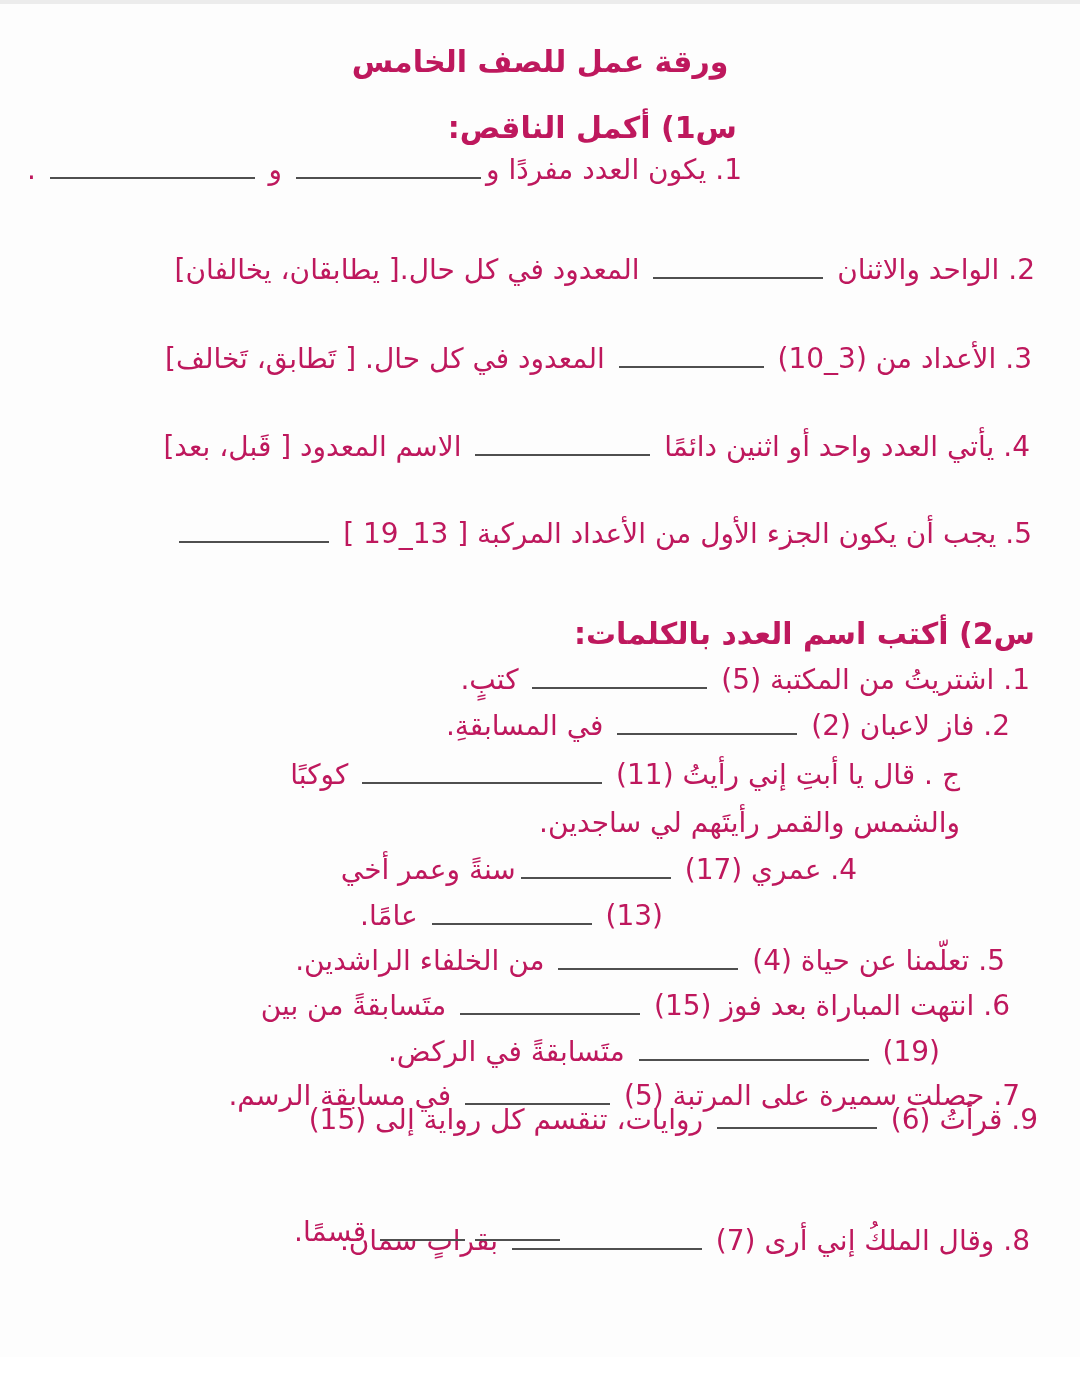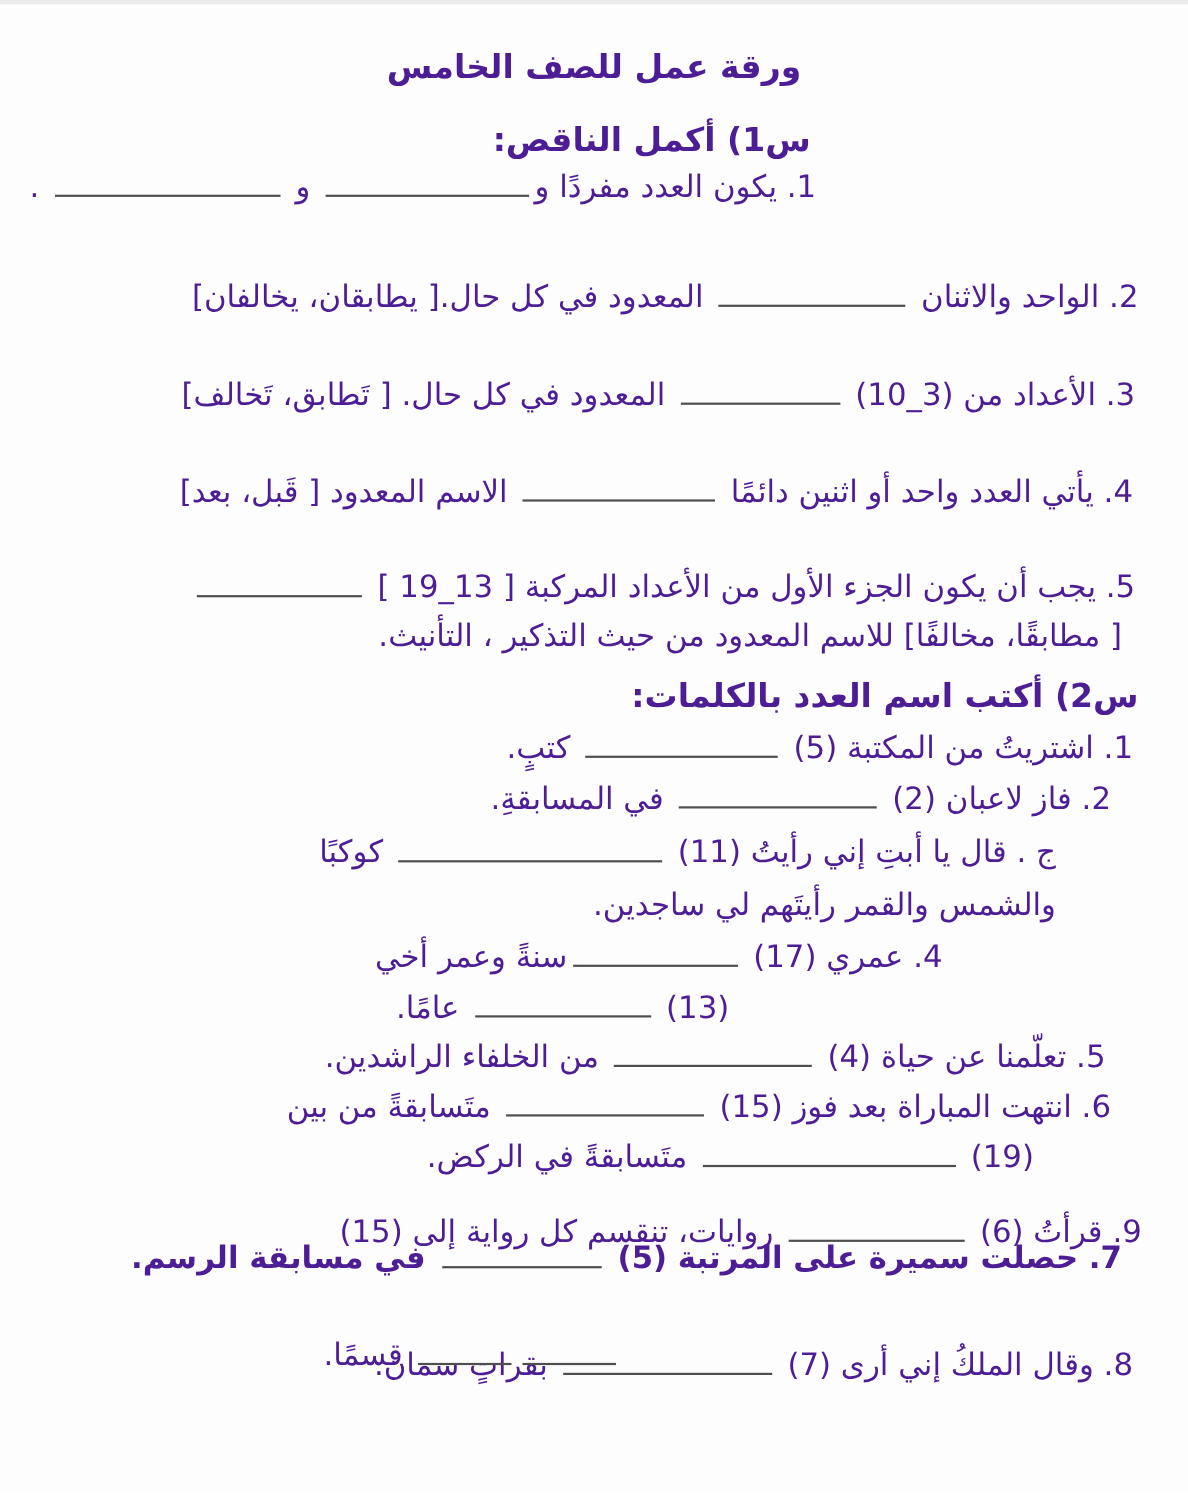--- a/index.html
+++ b/index.html
@@ -2,21 +2,21 @@
 <html lang="ar" dir="rtl"><head>
 <meta charset="utf-8">
 <style>
   html,body{margin:0;padding:0;background:#ffffff;}
   .page{
     position:relative;
     width:1080px;
     height:1357px;
     background:#fdfdfd;
     font-family:"DejaVu Sans", sans-serif;
-    color:#4c1d95;
+    color:#be185d;
     direction:rtl;
     overflow:hidden;
   }
   .scan-edge{
     position:absolute;top:0;left:0;right:0;height:4px;background:#ececec;
   }
   .title{
     position:absolute;
     top:44px;left:0;right:0;
     text-align:center;
@@ -61,21 +61,20 @@
     <span>3. الأعداد من (3_10) </span><span class="blank" style="width:145px;"></span><span> المعدود  في كل حال. [ تَطابق، تَخالف]</span>
   </div>
 
   <div class="line" style="top:429px;right:50px;">
     <span>4. يأتي العدد واحد أو اثنين دائمًا </span><span class="blank" style="width:175px;"></span><span> الاسم المعدود [ قَبل، بعد]</span>
   </div>
 
   <div class="line" style="top:516px;right:48px;">
     <span>5. يجب أن يكون الجزء الأول من الأعداد المركبة [ 13_19 ] </span><span class="blank" style="width:150px;"></span>
   </div>
-  <div class="line" style="top:560px;right:60px;">[ مطابقًا، مخالفًا] للاسم المعدود من حيث التذكير ، التأنيث.</div>
 
   <div class="line hdr" style="top:614px;right:45px;">س2) أكتب اسم العدد بالكلمات:</div>
 
   <div class="line" style="top:662px;right:50px;">
     <span>1. اشتريتُ من المكتبة (5) </span><span class="blank" style="width:175px;"></span><span> كتبٍ.</span>
   </div>
 
   <div class="line" style="top:708px;right:70px;">
     <span>2. فاز لاعبان (2) </span><span class="blank" style="width:180px;"></span><span> في المسابقةِ.</span>
   </div>
@@ -96,21 +95,21 @@
     <span>5. تعلّمنا عن حياة (4) </span><span class="blank" style="width:180px;"></span><span> من الخلفاء الراشدين.</span>
   </div>
 
   <div class="line" style="top:988px;right:70px;">
     <span>6. انتهت المباراة بعد فوز (15) </span><span class="blank" style="width:180px;"></span><span> متَسابقةً من بين</span>
   </div>
   <div class="line" style="top:1034px;right:140px;">
     <span>(19) </span><span class="blank" style="width:230px;"></span><span> متَسابقةً في الركض.</span>
   </div>
 
-  <div class="line" style="top:1126px;right:60px;font-weight:bold;">
+  <div class="line" style="top:1078px;right:60px;">
     <span>7. حصلت سميرة على المرتبة (5) </span><span class="blank" style="width:145px;"></span><span> في مسابقة الرسم.</span>
   </div>
 
   <div class="line" style="top:1180px;right:50px;margin-top:43px;">
     <span>8. وقال الملكُ إني أرى (7) </span><span class="blank" style="width:190px;"></span><span> بقراتٍ سمان.</span>
   </div>
 
   <div class="line" style="top:1102px;right:42px;">
     <span>9. قرأتُ (6) </span><span class="blank" style="width:160px;"></span><span> روايات، تنقسم كل رواية إلى (15)</span>
   </div>

